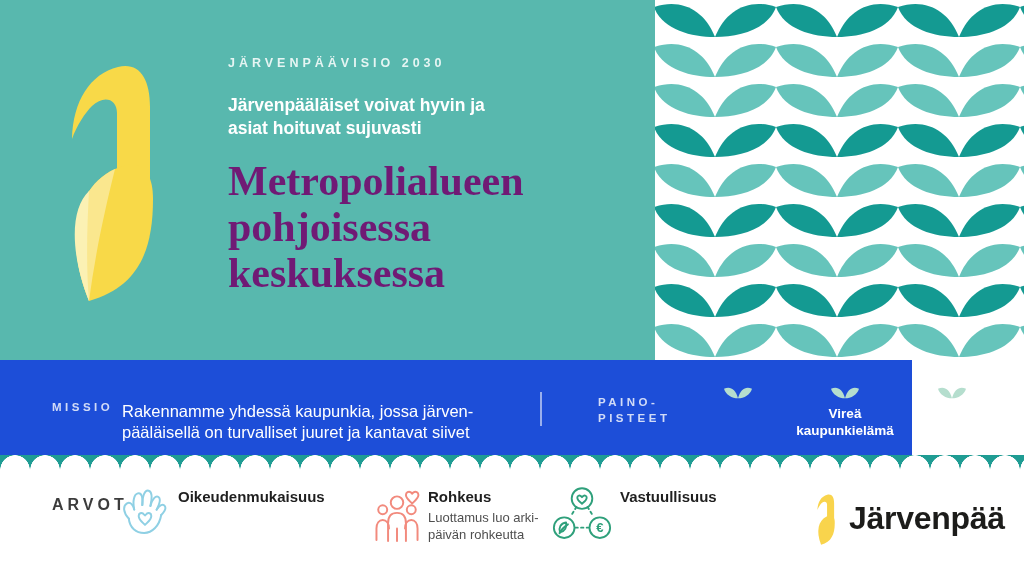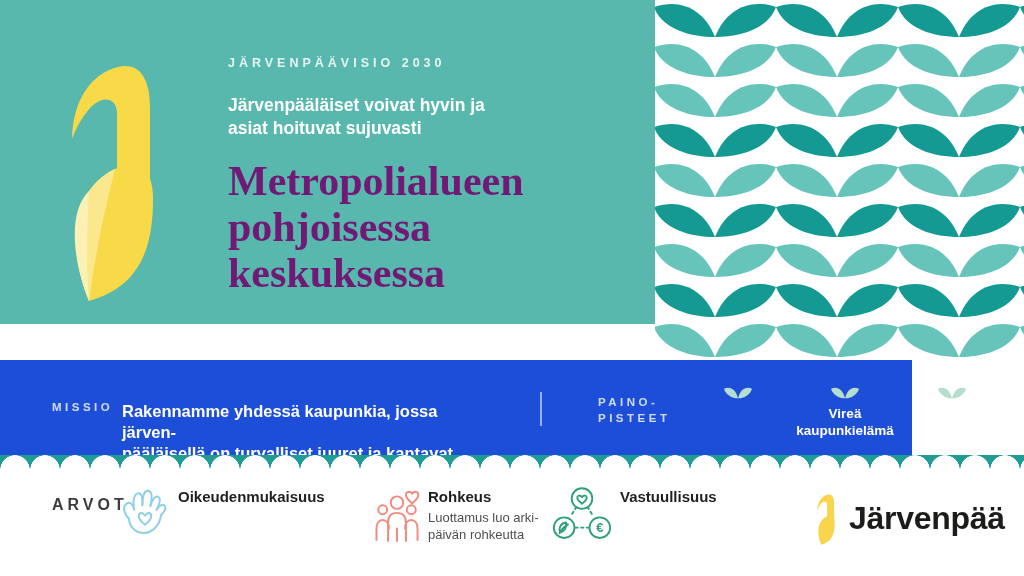--- a/index.html
+++ b/index.html
@@ -1,35 +1,35 @@
 <!DOCTYPE html>
 <html><head>
 <meta charset="utf-8">
 <title>Järvenpäävisio 2030</title>
 <style>
   html,body{margin:0;padding:0;background:#e8e8e8;}
   .stage{position:relative;width:1024px;height:576px;background:#ffffff;overflow:hidden;
          font-family:"Liberation Sans", sans-serif;}
   
-  .hero{position:absolute;left:0;top:0;width:660px;height:324px;background:#58B8AE;}
+  .hero{position:absolute;left:0;top:0;width:660px;height:360px;background:#58B8AE;}
   .pattern-area{position:absolute;left:655px;top:0;width:369px;height:360px;background:#ffffff;}
   .logo-mark-large{position:absolute;left:42px;top:44px;width:112px;height:264px;}
   .hero-text{position:absolute;left:228px;top:56px;width:410px;color:#ffffff;}
   .kicker{font-size:12.5px;font-weight:bold;letter-spacing:4px;color:rgba(255,255,255,0.85);}
   .subtitle{margin-top:24px;font-size:17.5px;font-weight:bold;line-height:23px;color:#ffffff;}
   .headline{margin-top:18px;font-family:"Liberation Serif", serif;font-weight:bold;
             font-size:42px;line-height:46px;color:#701a75;}
   
   .band{position:absolute;left:0;top:360px;width:912px;height:95px;background:#1d4ed8;color:#fff;}
   .band-label{position:absolute;font-size:11.5px;font-weight:bold;letter-spacing:3.5px;
               color:rgba(255,255,255,0.8);line-height:16px;}
   .missio-label{left:52px;top:39px;}
   .paino-label{left:598px;top:34px;white-space:pre-line;}
   .mission-text{position:absolute;left:122px;top:24px;width:365px;font-size:16.5px;
-                font-weight:bold;line-height:21px;}
+                font-weight:normal;line-height:21px;}
   .band-divider{position:absolute;left:540px;top:32px;width:2px;height:34px;
                 background:rgba(255,255,255,0.55);}
   .focus-item{position:absolute;top:26px;width:112px;text-align:center;}
   .focus-item .leafpair{display:block;margin:0 auto 5px auto;}
   .focus-item .fi-label{font-size:13.5px;font-weight:bold;line-height:17px;color:#ffffff;}
   .fi-0{left:682px;} .fi-1{left:789px;} .fi-2{left:896px;}
   
   .scallop{position:absolute;left:0;top:455px;width:1024px;height:15px;background-color:#1F9C93;
            background-image:radial-gradient(circle at 15px 15px, #ffffff 14.5px, rgba(255,255,255,0) 15px);
            background-size:30px 15px;background-repeat:repeat-x;}

